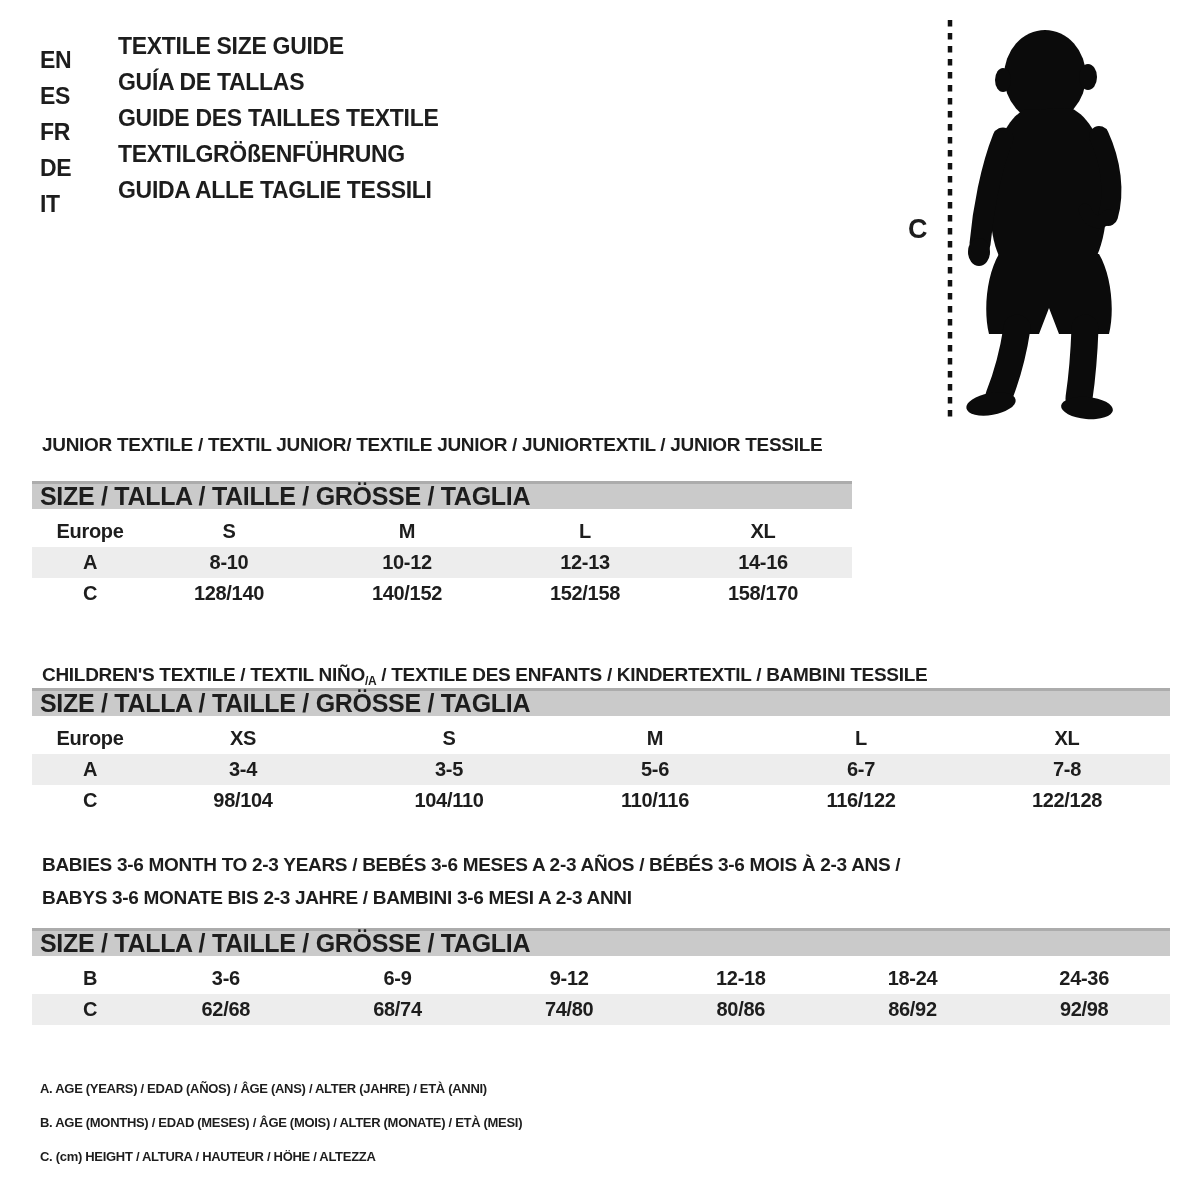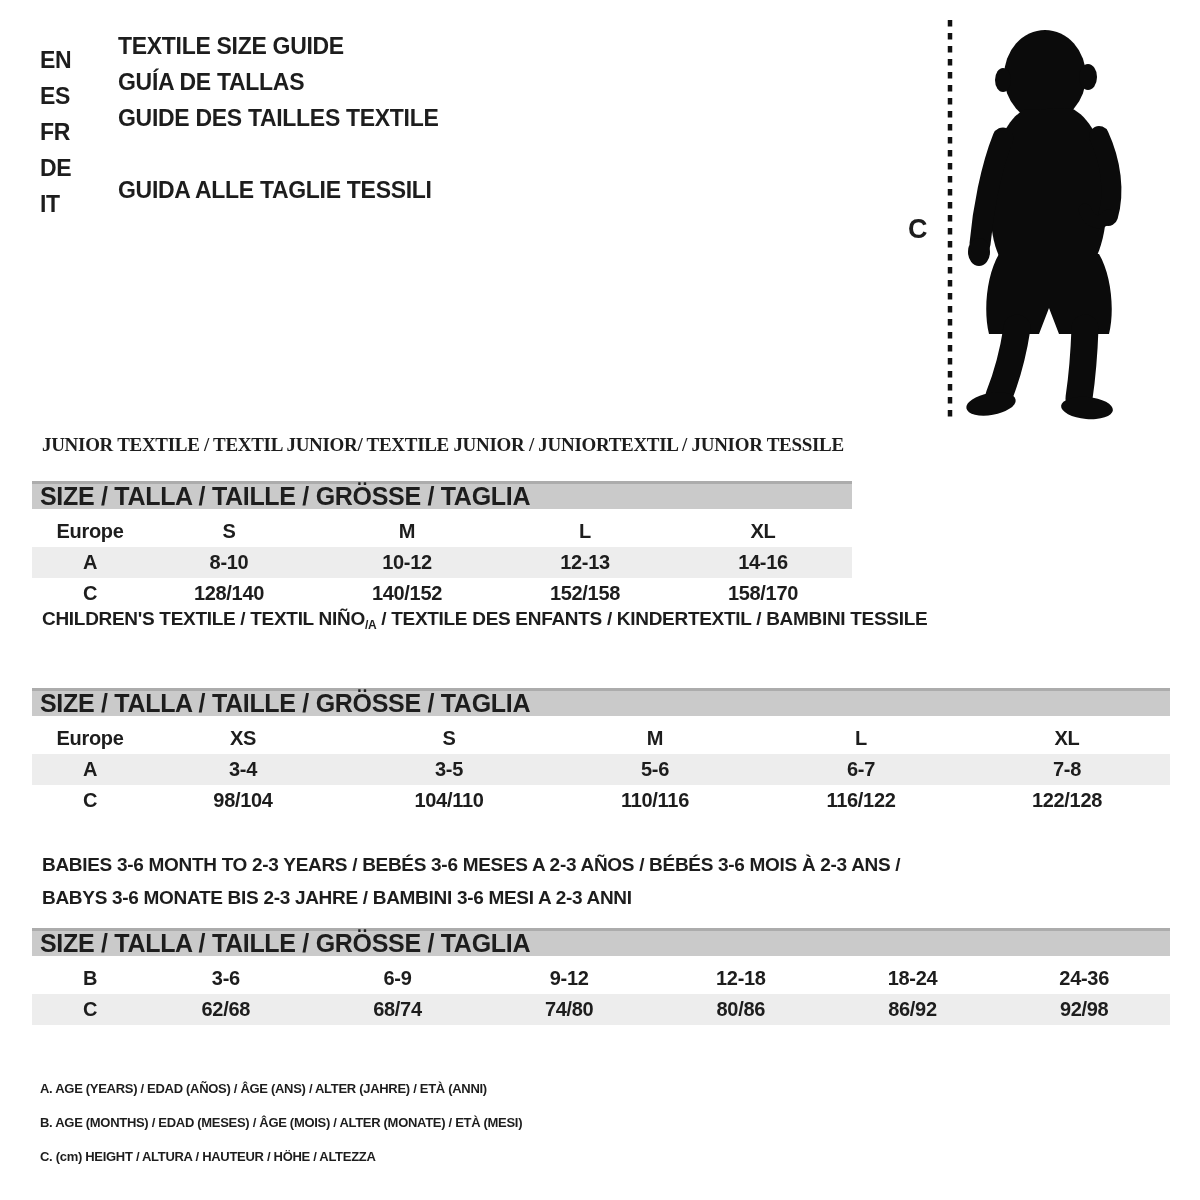--- a/index.html
+++ b/index.html
@@ -50,20 +50,21 @@
     <div class="lang-row">
       <span class="lang-code">ES</span>
       <span class="lang-title">GUÍA DE TALLAS</span>
     </div>
     <div class="lang-row">
       <span class="lang-code">FR</span>
       <span class="lang-title">GUIDE DES TAILLES TEXTILE</span>
     </div>
     <div class="lang-row">
       <span class="lang-code">DE</span>
+      <span class="lang-title">TEXTILGRÖßENFÜHRUNG</span>
     </div>
     <div class="lang-row">
       <span class="lang-code">IT</span>
       <span class="lang-title">GUIDA ALLE TAGLIE TESSILI</span>
     </div>
   </div>
 
   <span class="figure-c">C</span>
   <svg class="figure-svg" width="230" height="412" viewBox="0 0 230 412" aria-hidden="true">
     <line x1="25" y1="8" x2="25" y2="405" stroke="#111111" stroke-width="4.5" stroke-dasharray="6.5 6.5"></line>
@@ -77,21 +78,21 @@
       <path d="M136,116 C148,142 152,172 145,196" stroke="#0b0b0b" stroke-width="20" stroke-linecap="round" fill="none"></path>
       <path d="M145,196 C138,206 126,202 122,190" stroke="#0b0b0b" stroke-width="13" stroke-linecap="round" fill="none"></path>
       <path d="M36,234 C24,254 20,290 26,314 L76,314 L86,288 L96,314 L146,314 C152,290 148,254 136,234 Z"></path>
       <path d="M54,308 C50,334 44,356 36,376" stroke="#0b0b0b" stroke-width="27" stroke-linecap="round" fill="none"></path>
       <path d="M122,308 C121,336 119,358 116,378" stroke="#0b0b0b" stroke-width="27" stroke-linecap="round" fill="none"></path>
       <ellipse cx="28" cy="384" rx="25" ry="11" transform="rotate(-10 28 384)"></ellipse>
       <ellipse cx="124" cy="388" rx="26" ry="11" transform="rotate(5 124 388)"></ellipse>
     </g>
   </svg>
 
-  <div class="sec-heading" style="top:434px;font-family:Liberation Serif, serif;">JUNIOR TEXTILE / TEXTIL JUNIOR/ TEXTILE JUNIOR / JUNIORTEXTIL / JUNIOR TESSILE</div>
+  <div class="sec-heading" style="top:434px;">JUNIOR TEXTILE / TEXTIL JUNIOR/ TEXTILE JUNIOR / JUNIORTEXTIL / JUNIOR TESSILE</div>
   <div class="tbl w-junior" style="top:481px;">
     <div class="size-bar">SIZE / TALLA / TAILLE / GRÖSSE / TAGLIA</div>
     <div class="rows">
       <div class="t-row grid4">
         <span class="lbl">Europe</span>
         <span class="cell">S</span>
         <span class="cell">M</span>
         <span class="cell">L</span>
         <span class="cell">XL</span>
       </div>
@@ -105,21 +106,21 @@
       <div class="t-row grid4">
         <span class="lbl">C</span>
         <span class="cell">128/140</span>
         <span class="cell">140/152</span>
         <span class="cell">152/158</span>
         <span class="cell">158/170</span>
       </div>
     </div>
   </div>
 
-  <div class="sec-heading" style="top:608px;text-align:center;">
+  <div class="sec-heading" style="top:664px;text-align:center;">
     <span>CHILDREN'S TEXTILE / TEXTIL NIÑO</span><sub>/A</sub><span> / TEXTILE DES ENFANTS / KINDERTEXTIL / BAMBINI TESSILE</span>
   </div>
   <div class="tbl w-full" style="top:688px;">
     <div class="size-bar">SIZE / TALLA / TAILLE / GRÖSSE / TAGLIA</div>
     <div class="rows">
       <div class="t-row grid5">
         <span class="lbl">Europe</span>
         <span class="cell">XS</span>
         <span class="cell">S</span>
         <span class="cell">M</span>

